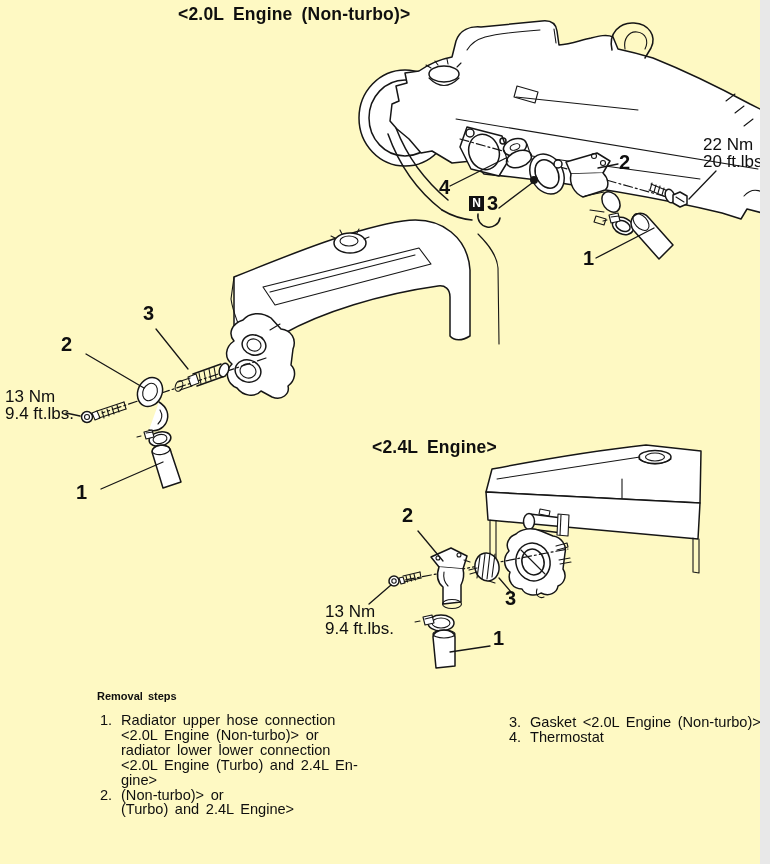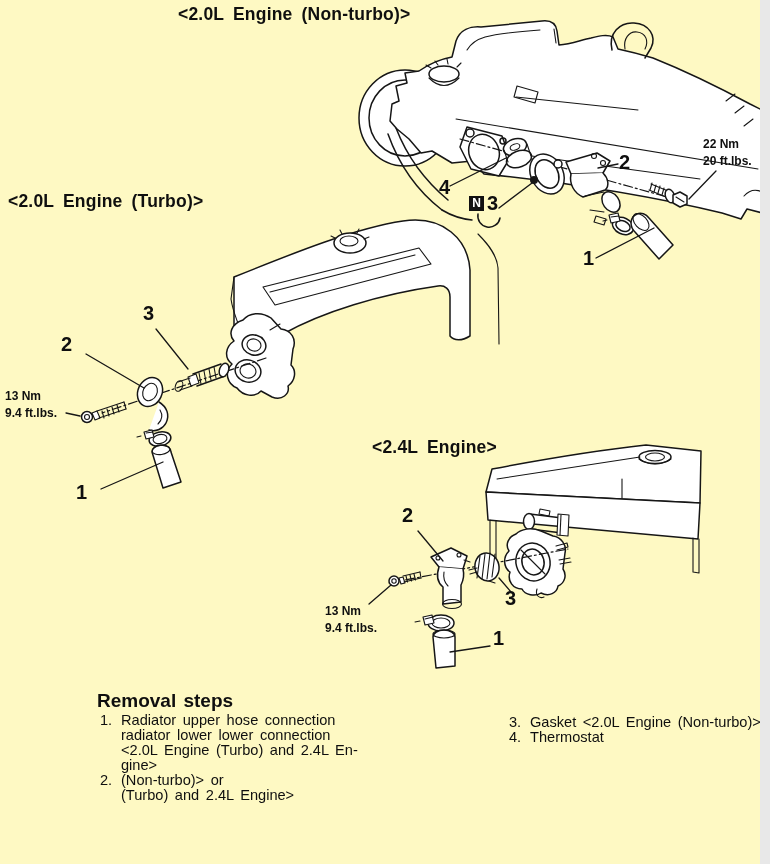--- a/index.html
+++ b/index.html
@@ -8,26 +8,26 @@
   .art{position:absolute;left:0;top:0;}
   .art path,.art line,.art ellipse,.art circle,.art polyline{
         stroke:#161616;stroke-width:1.5;fill:none;stroke-linecap:round;stroke-linejoin:round;}
   .art .f{fill:#ffffff;}
   .art .blk{fill:#161616;stroke:none;}
   .art .thin{stroke-width:1.1;}
   .art .axis{stroke-dasharray:9 3 2 3;stroke-width:1.2;}
   .art .lead{stroke-width:1.3;}
   .t{position:absolute;white-space:nowrap;}
   .title{font-size:17.5px;font-weight:bold;word-spacing:4px;letter-spacing:.2px;}
-  .torque{font-size:12px;font-weight:bold;line-height:17px;}
+  .torque{font-size:17px;font-weight:normal;line-height:17px;}
   .callout{font-size:20px;font-weight:bold;}
   .nbadge{display:inline-flex;align-items:center;justify-content:center;
           width:15px;height:15px;background:#111;color:#fff;font-size:12px;
           font-weight:bold;vertical-align:3px;margin-right:3px;}
-  .rs-head{font-size:19px;font-weight:bold;word-spacing:2px;}
+  .rs-head{font-size:11px;font-weight:bold;word-spacing:2px;}
   .steps{position:absolute;font-size:14.6px;line-height:14.9px;word-spacing:2.5px;}
   .step{display:flex;}
   .step .num{width:21px;flex:0 0 21px;}
   .step .lines{width:250px;}
 </style>
 </head>
 <body>
 
 <div class="page">
 
@@ -223,21 +223,20 @@
 
       <path class="lead" d="M418,531 L443,561"></path>
       <path class="lead" d="M511,592 L499,578"></path>
       <path class="lead" d="M369,604 L391,585"></path>
       <path class="lead" d="M490,646 L450,652"></path>
     </g>
   </svg>
 
   <div class="t title" style="left:178px;top:4px;">&lt;2.0L Engine (Non-turbo)&gt;</div>
 
-  <div class="t title" style="left:8px;top:191px;">&lt;2.0L Engine (Turbo)&gt;</div>
 
   <div class="t title" style="left:372px;top:437px;">&lt;2.4L Engine&gt;</div>
 
   <div class="t torque" style="left:703px;top:136px;">
     <div>22 Nm</div>
     <div>20 ft.lbs.</div>
   </div>
 
   <div class="t torque" style="left:5px;top:388px;">
     <div>13 Nm</div>
@@ -264,20 +263,21 @@
   <div class="t callout" style="left:505px;top:587px;">3</div>
   <div class="t callout" style="left:493px;top:627px;">1</div>
 
   <div class="t rs-head" style="left:97px;top:690px;">Removal steps</div>
 
   <div class="steps" style="left:100px;top:713px;">
     <div class="step">
       <span class="num">1.</span>
       <span class="lines">
         <div>Radiator upper hose connection</div>
+        <div>&lt;2.0L Engine (Non-turbo)&gt; or</div>
         <div>radiator lower lower connection</div>
         <div>&lt;2.0L Engine (Turbo) and 2.4L En-</div>
         <div>gine&gt;</div>
       </span>
     </div>
     <div class="step">
       <span class="num">2.</span>
       <span class="lines">
         <div>(Non-turbo)&gt; or</div>
         <div>(Turbo) and 2.4L Engine&gt;</div>

